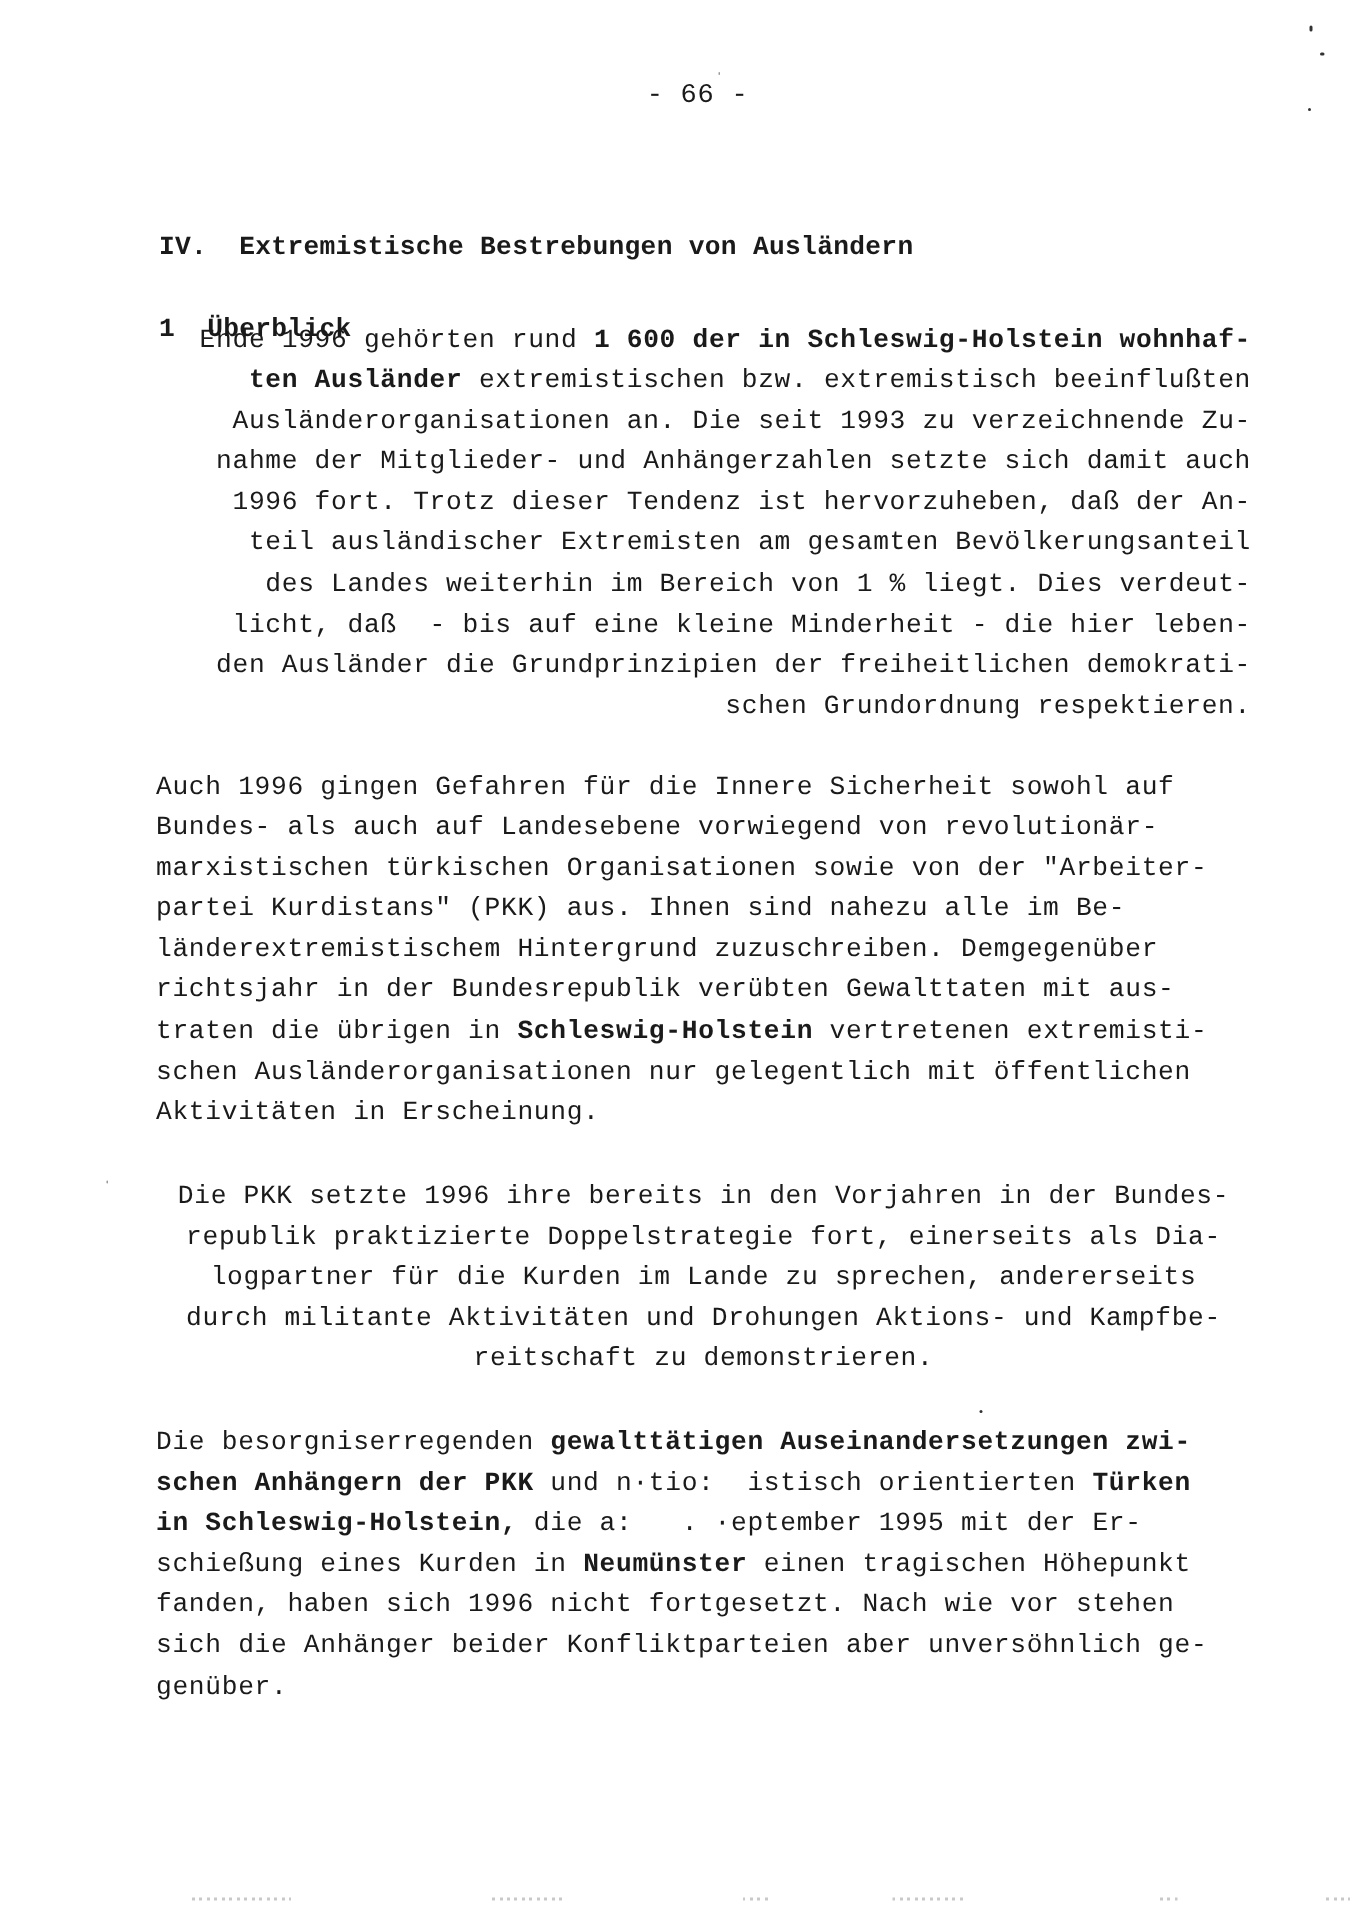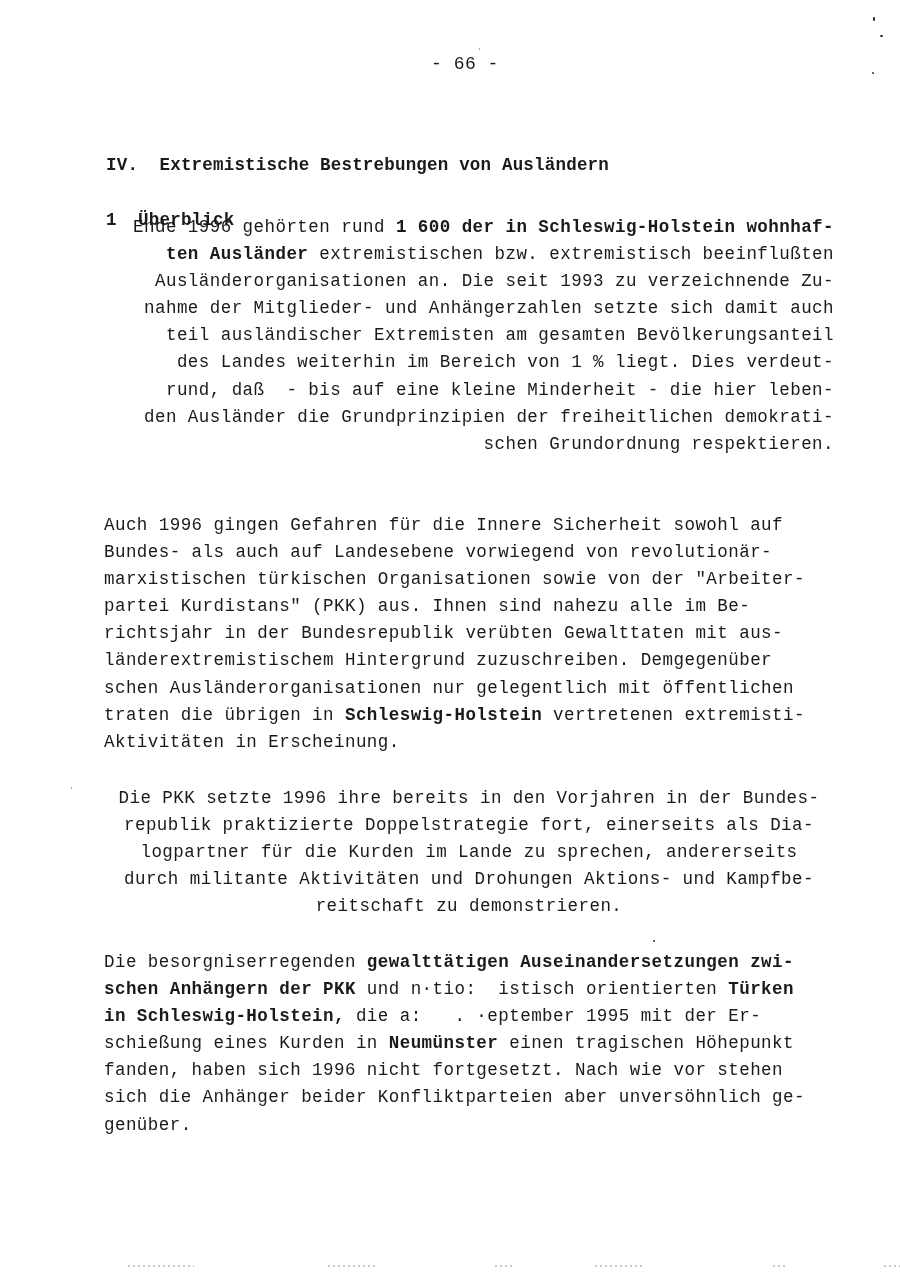--- a/index.html
+++ b/index.html
@@ -80,35 +80,36 @@
 
   <div class="heading h1">IV.  Extremistische Bestrebungen von Ausländern</div>
 
   <div class="heading h2">1  Überblick</div>
 
   <div class="para p1">
       <span class="line"><span>Ende 1996 gehörten rund </span><span class="b">1 600 der in Schleswig-Holstein wohnhaf-</span></span>
       <span class="line"><span class="b">ten Ausländer</span><span> extremistischen bzw. extremistisch beeinflußten</span></span>
       <span class="line"><span>Ausländerorganisationen an. Die seit 1993 zu verzeichnende Zu-</span></span>
       <span class="line"><span>nahme der Mitglieder- und Anhängerzahlen setzte sich damit auch</span></span>
+      <span class="line"><span>1996 fort. Trotz dieser Tendenz ist hervorzuheben, daß der An-</span></span>
       <span class="line"><span>teil ausländischer Extremisten am gesamten Bevölkerungsanteil</span></span>
       <span class="line"><span>des Landes weiterhin im Bereich von 1 % liegt. Dies verdeut-</span></span>
-      <span class="line"><span>rund, daß  - bis auf eine kleine Minderheit - die hier leben-</span></span>
+      <span class="line"><span>licht, daß  - bis auf eine kleine Minderheit - die hier leben-</span></span>
       <span class="line"><span>den Ausländer die Grundprinzipien der freiheitlichen demokrati-</span></span>
       <span class="line"><span>schen Grundordnung respektieren.</span></span>
     </div>
   <div class="para p2">
       <span class="line"><span>Auch 1996 gingen Gefahren für die Innere Sicherheit sowohl auf</span></span>
       <span class="line"><span>Bundes- als auch auf Landesebene vorwiegend von revolutionär-</span></span>
       <span class="line"><span>marxistischen türkischen Organisationen sowie von der "Arbeiter-</span></span>
       <span class="line"><span>partei Kurdistans" (PKK) aus. Ihnen sind nahezu alle im Be-</span></span>
+      <span class="line"><span>länderextremistischem Hintergrund zuzuschreiben. Demgegenüber</span></span>
       <span class="line"><span>richtsjahr in der Bundesrepublik verübten Gewalttaten mit aus-</span></span>
-      <span class="line"><span>länderextremistischem Hintergrund zuzuschreiben. Demgegenüber</span></span>
+      <span class="line"><span>traten die übrigen in </span><span class="b">Schleswig-Holstein</span><span> vertretenen extremisti-</span></span>
       <span class="line"><span>schen Ausländerorganisationen nur gelegentlich mit öffentlichen</span></span>
-      <span class="line"><span>traten die übrigen in </span><span class="b">Schleswig-Holstein</span><span> vertretenen extremisti-</span></span>
       <span class="line"><span>Aktivitäten in Erscheinung.</span></span>
     </div>
   <div class="para p3">
       <span class="line"><span>Die PKK setzte 1996 ihre bereits in den Vorjahren in der Bundes-</span></span>
       <span class="line"><span>republik praktizierte Doppelstrategie fort, einerseits als Dia-</span></span>
       <span class="line"><span>logpartner für die Kurden im Lande zu sprechen, andererseits</span></span>
       <span class="line"><span>durch militante Aktivitäten und Drohungen Aktions- und Kampfbe-</span></span>
       <span class="line"><span>reitschaft zu demonstrieren.</span></span>
     </div>
   <div class="para p4">

